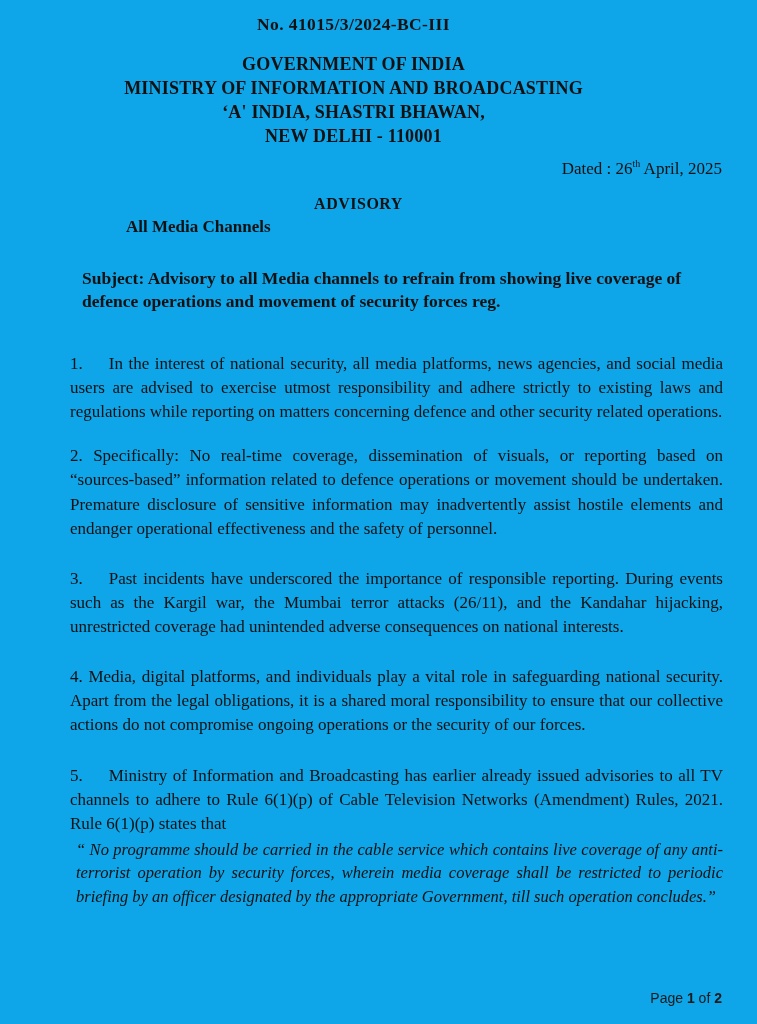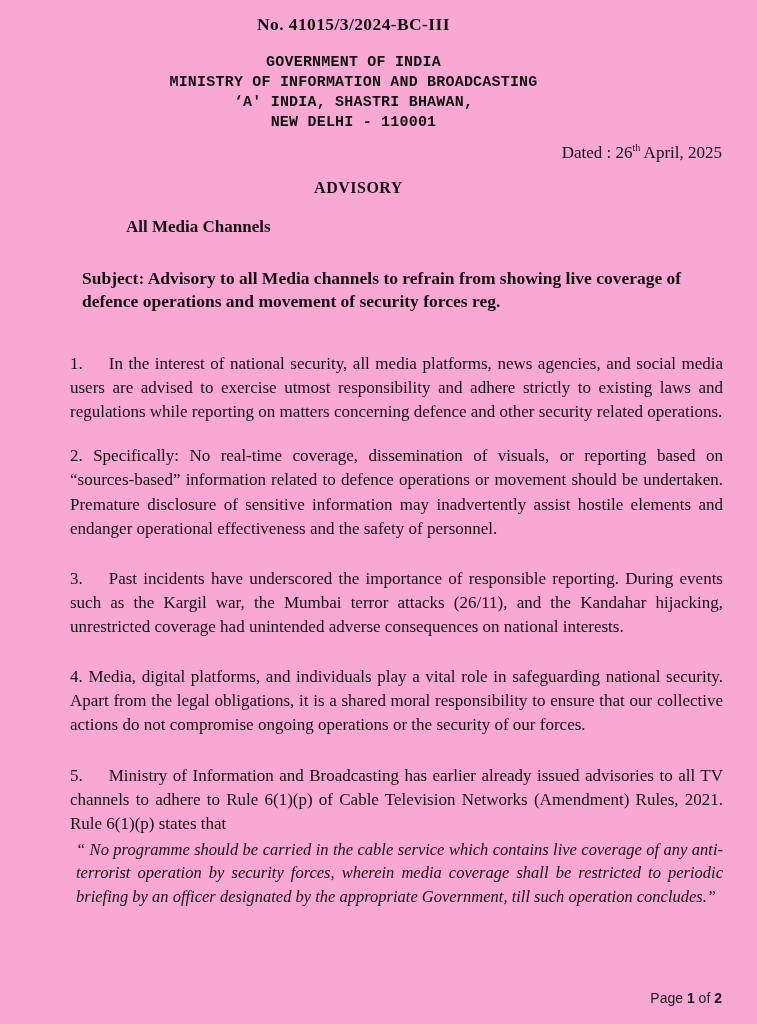--- a/index.html
+++ b/index.html
@@ -12,44 +12,43 @@
     height: 1024px;
     overflow: hidden;
     font-family: "Liberation Serif", serif;
     color: #111111;
     -webkit-font-smoothing: antialiased;
   }
   .page {
     position: relative;
     width: 757px;
     height: 1024px;
-    background: #f9a8d4;
+    background: #0ea5e9;
     box-sizing: border-box;
   }
 
   
   .file-no {
     text-align: center;
     font-weight: bold;
     font-size: 17.5px;
     letter-spacing: 0.4px;
     margin: 0;
     padding-top: 14px;
     padding-right: 50px;
   }
   .org-block {
     text-align: center;
     font-weight: bold;
-    font-size: 15px;
+    font-size: 18px;
     line-height: 1.33;
     letter-spacing: 0.2px;
     margin: 0;
     padding-top: 18px;
     padding-right: 50px;
-    font-family: Liberation Mono, monospace;
   }
   .org-block div { white-space: nowrap; }
 
   .dated {
     text-align: right;
     font-size: 17px;
     margin: 0;
     padding-top: 10px;
     padding-right: 35px;
   }

